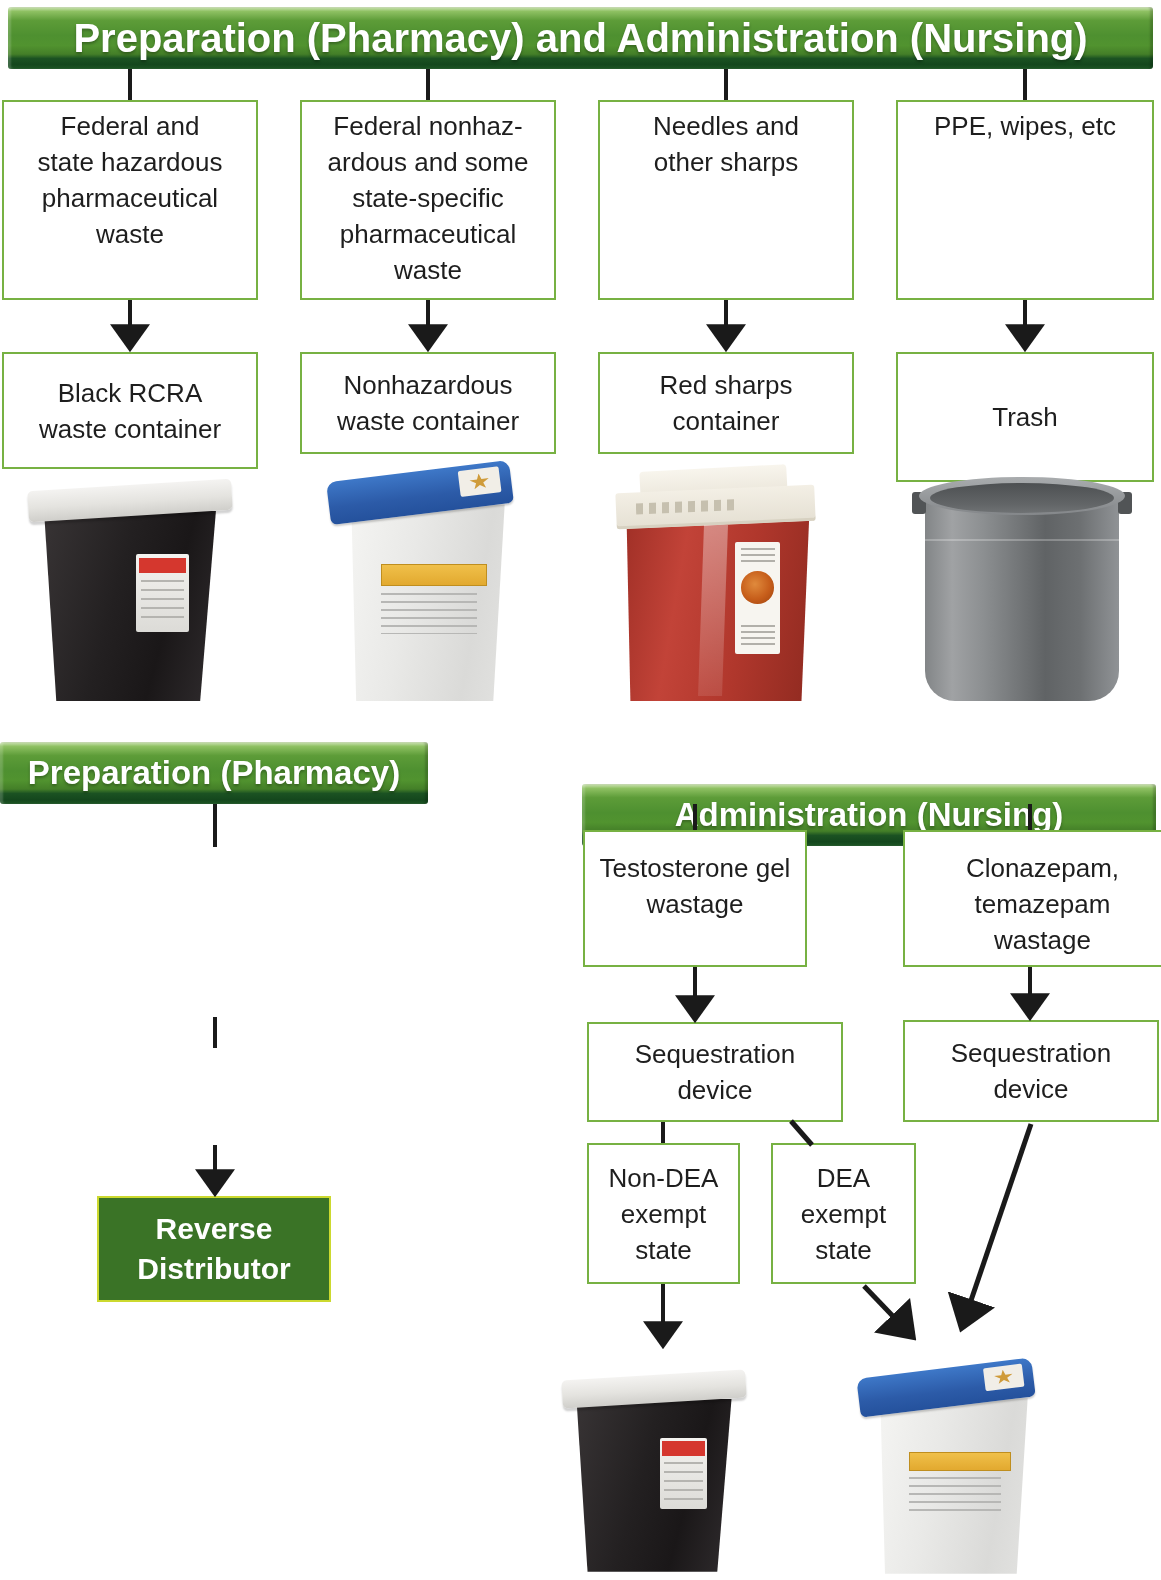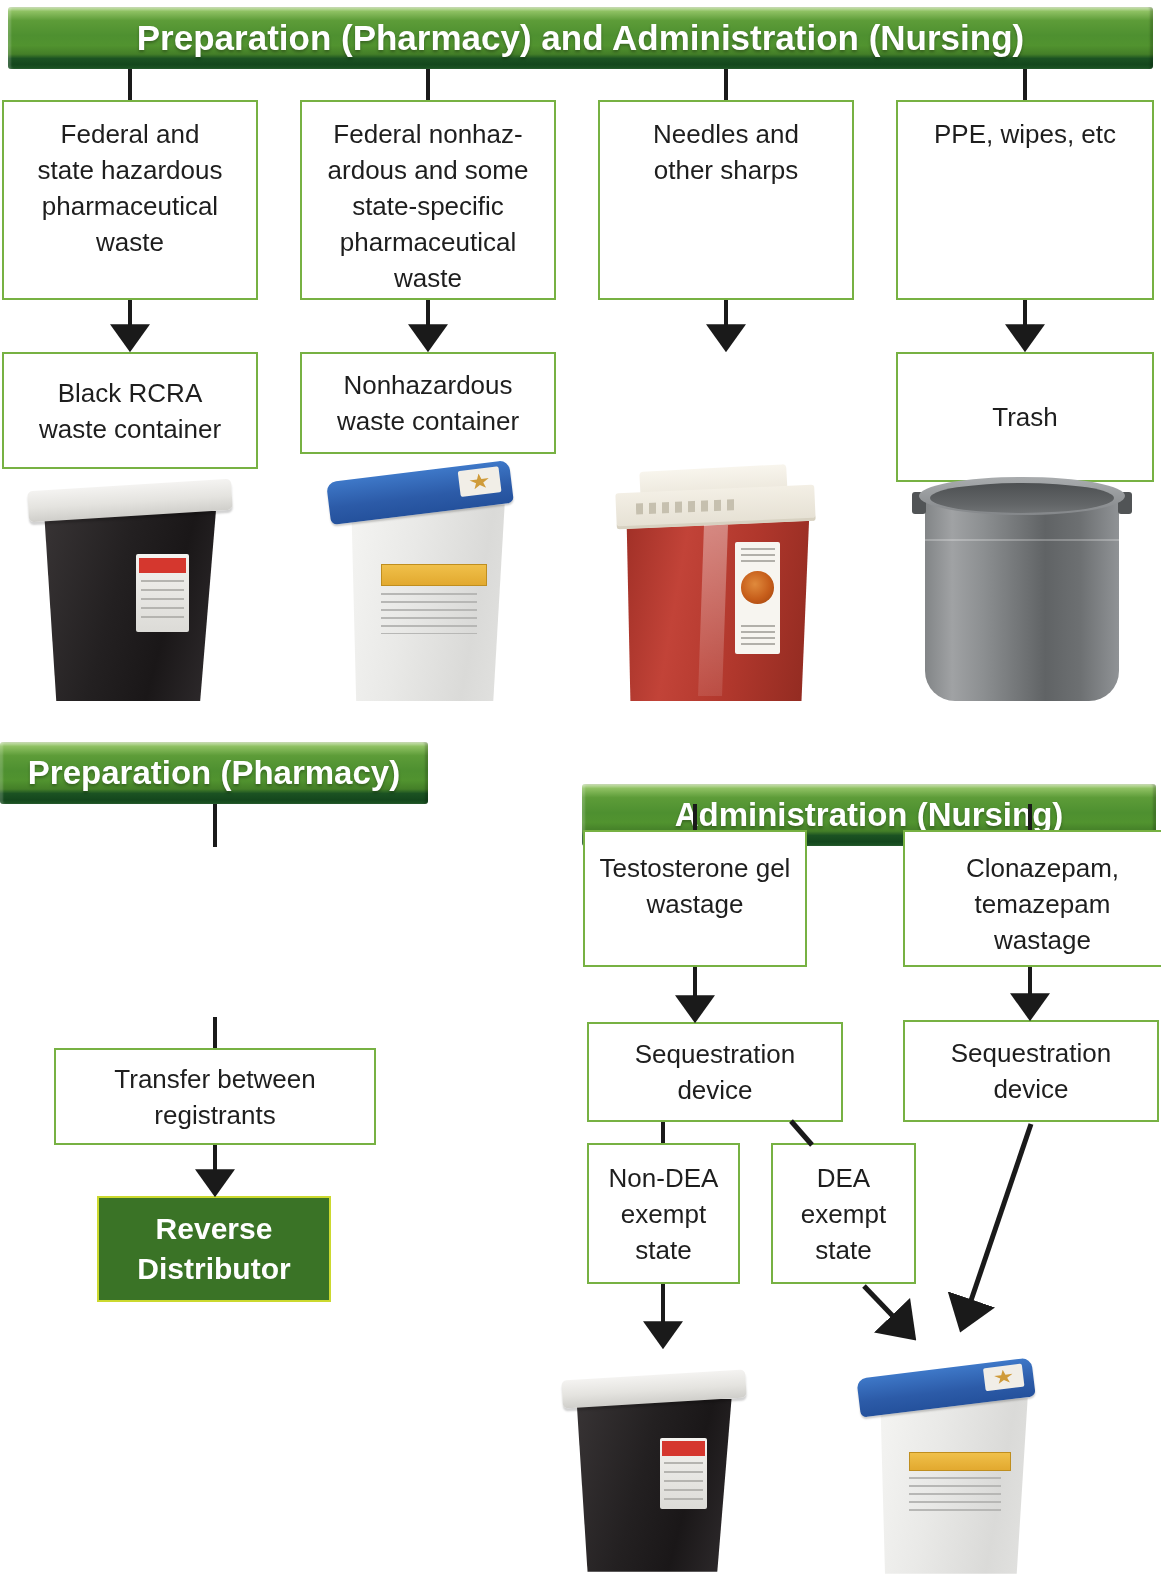--- a/index.html
+++ b/index.html
@@ -5,29 +5,29 @@
   html,body{margin:0;padding:0;background:#ffffff;}
   .canvas{position:relative;width:1161px;height:1580px;background:#ffffff;overflow:hidden;
           font-family:"Liberation Sans","DejaVu Sans",sans-serif;}
 
   
   .banner{position:absolute;display:flex;align-items:center;justify-content:center;
     color:#ffffff;font-weight:bold;text-align:center;border-radius:3px;
     background:linear-gradient(180deg,#d2e6bc 0%,#8fc163 7%,#5d9c38 22%,#4e9030 46%,#51932f 62%,#447f28 76%,#1b5222 83%,#14471d 93%,#1d5524 100%);
     box-shadow:inset 3px 0 2px rgba(255,255,255,.18), inset -3px 0 2px rgba(0,0,0,.18);
     text-shadow:0 2px 3px rgba(0,0,0,.30);}
-  #banner-top{left:8px;top:7px;width:1145px;height:62px;font-size:35px;}
+  #banner-top{left:8px;top:7px;width:1145px;height:62px;font-size:40px;}
   #banner-pharmacy{left:0px;top:742px;width:428px;height:62px;font-size:33px;}
   #banner-nursing{left:582px;top:784px;width:574px;height:62px;font-size:33px;}
 
   
   .fbox{position:absolute;box-sizing:border-box;background:#ffffff;border:2px solid #77b143;
     color:#1e1e1e;font-size:26px;line-height:36px;font-weight:500;text-align:center;
     white-space:pre-line;display:flex;justify-content:center;z-index:1;}
-  .top-align{align-items:flex-start;padding-top:14px;}
+  .top-align{align-items:flex-start;padding-top:6px;}
   .center-align{align-items:center;}
   .terminal{background:#3a7326;border:2px solid #ccd92f;color:#ffffff;font-weight:bold;
     font-size:30px;line-height:40px;}
 
   
   #connectors{position:absolute;left:0;top:0;z-index:2;pointer-events:none;}
 
   
   .cont{position:absolute;z-index:1;}
   .cont>div{position:absolute;}
@@ -107,24 +107,24 @@
 pharmaceutical
 waste</div>
   <div class="fbox top-align" style="left:598px;top:100px;width:256px;height:200px;">Needles and
 other sharps</div>
   <div class="fbox top-align" style="left:896px;top:100px;width:258px;height:200px;">PPE, wipes, etc</div>
 
   <div class="fbox center-align" style="left:2px;top:352px;width:256px;height:117px;">Black RCRA
 waste container</div>
   <div class="fbox center-align" style="left:300px;top:352px;width:256px;height:102px;">Nonhazardous
 waste container</div>
+  <div class="fbox center-align" style="left:598px;top:352px;width:256px;height:102px;">Red sharps
+container</div>
   <div class="fbox center-align" style="left:896px;top:352px;width:258px;height:130px;">Trash</div>
 
-  <div class="fbox center-align" style="left:54px;top:1048px;width:322px;height:97px;">Transfer between
-registrants</div>
   <div class="fbox center-align terminal" style="left:97px;top:1196px;width:234px;height:106px;">Reverse
 Distributor</div>
 
   <div class="fbox top-align" style="left:583px;top:830px;width:224px;height:137px;padding-top:18px;">Testosterone gel
 wastage</div>
   <div class="fbox top-align" style="left:903px;top:830px;width:279px;height:137px;padding-top:18px;">Clonazepam,
 temazepam
 wastage</div>
   <div class="fbox center-align" style="left:587px;top:1022px;width:256px;height:100px;">Sequestration
 device</div>

